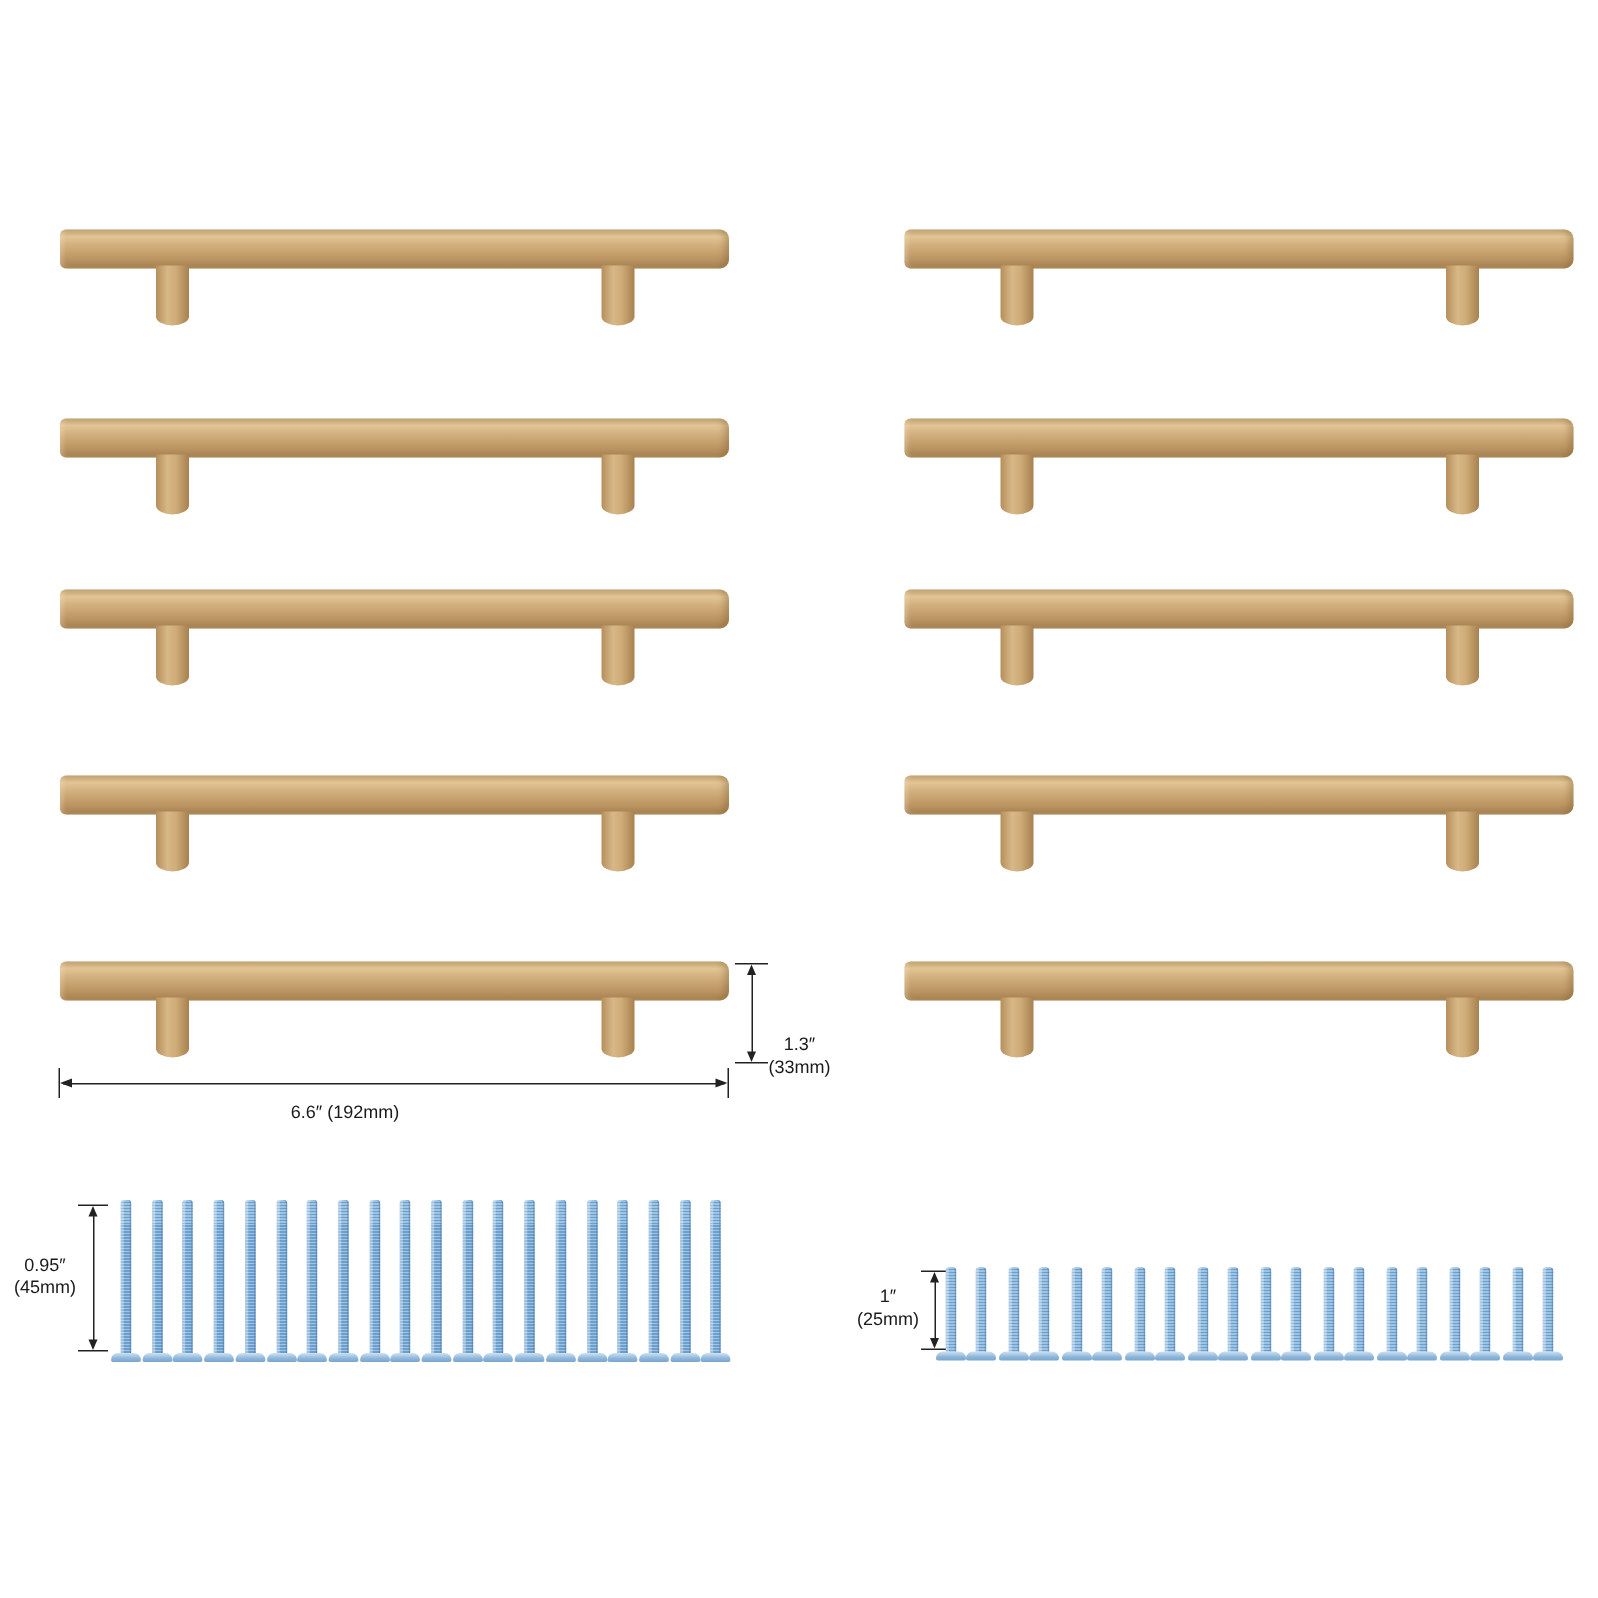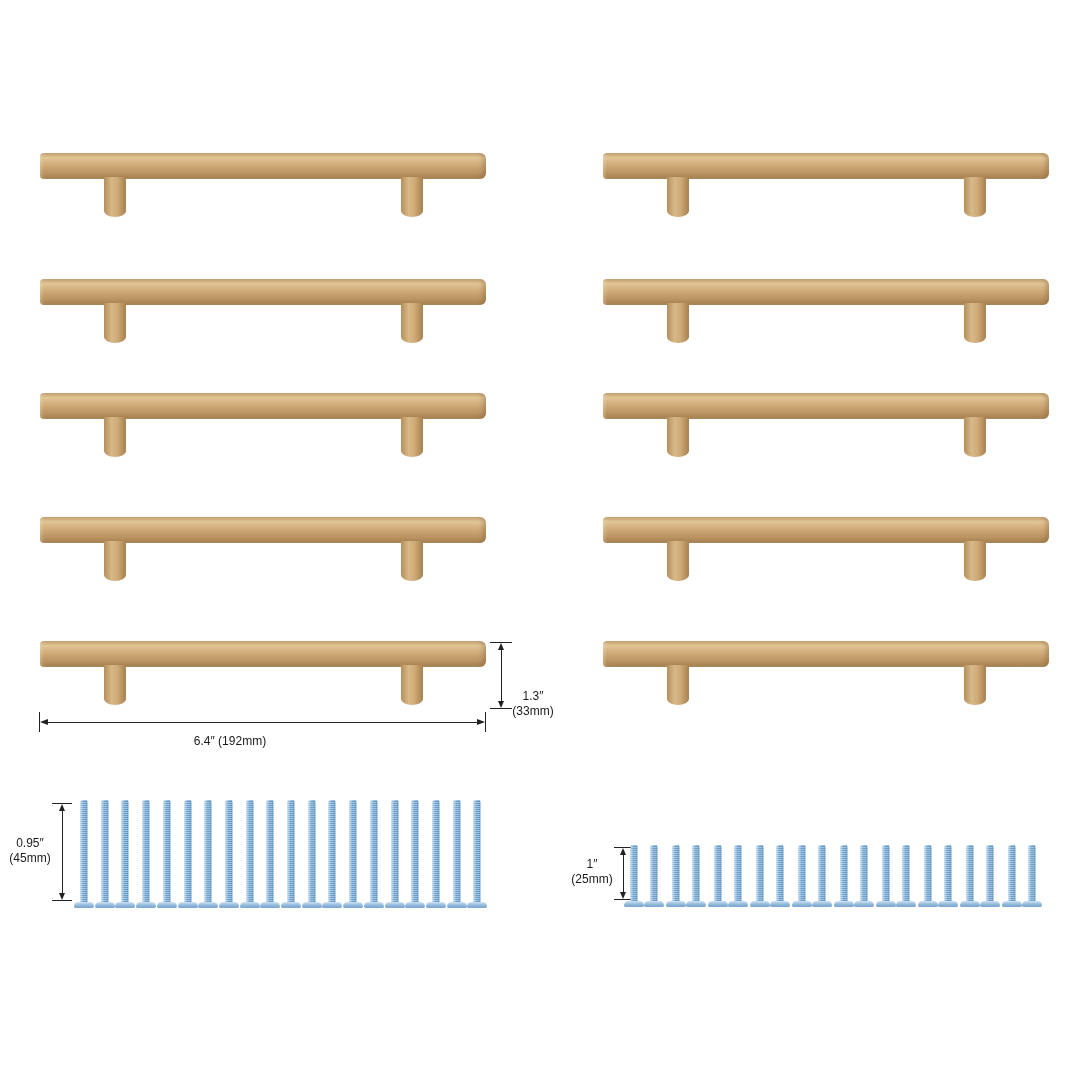--- a/index.html
+++ b/index.html
@@ -51,21 +51,21 @@
     <div>(33mm)</div>
   </div>
 </div>
 
 <div>
   <div class="vline" style="left:39px; top:712px; height:20px;"></div>
   <div class="vline" style="left:485px; top:712px; height:20px;"></div>
   <div class="hline" style="left:42px; top:722px; width:441px;"></div>
   <div class="arrow-left" style="left:40px; top:719px;"></div>
   <div class="arrow-right" style="left:477px; top:719px;"></div>
-  <div class="dim-text" style="left:160px; top:734px; width:140px;">6.4″ (192mm)</div>
+  <div class="dim-text" style="left:160px; top:734px; width:140px;">6.6″ (192mm)</div>
 </div>
 
 <div>
   <div class="hline" style="left:52px; top:803px; width:20px;"></div>
   <div class="hline" style="left:52px; top:900px; width:20px;"></div>
   <div class="vline" style="left:62px; top:807px; height:90px;"></div>
   <div class="arrow-up" style="left:59px; top:804px;"></div>
   <div class="arrow-down" style="left:59px; top:893px;"></div>
   <div class="dim-text" style="left:2px; top:836px; width:56px;">
     <div>0.95″</div>

